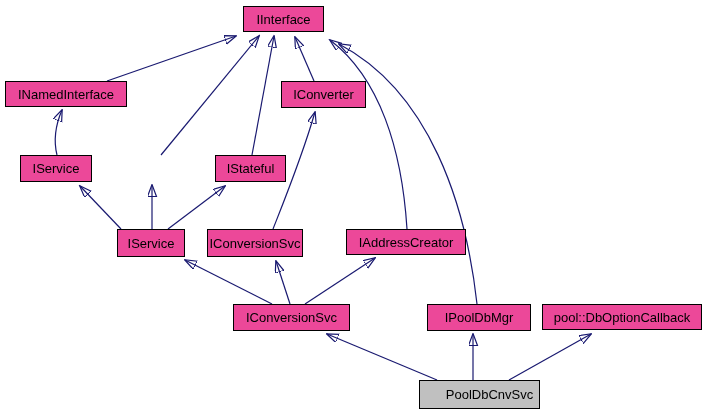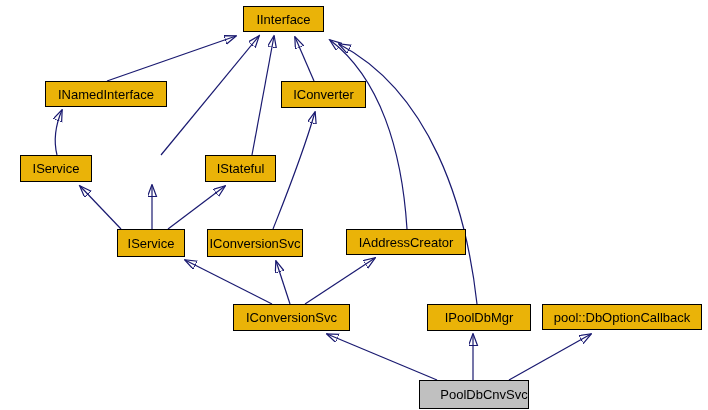--- a/index.html
+++ b/index.html
@@ -24,21 +24,21 @@
   }
   #edge-layer path {
     fill: none;
     stroke: #191970;
     stroke-width: 1.2;
   }
   .node {
     position: absolute;
     box-sizing: border-box;
     border: 1px solid #000000;
-    background: #eab308;
+    background: #ec4899;
     color: #000000;
     font-size: 13px;
     line-height: 1;
     display: flex;
     align-items: center;
     justify-content: center;
     white-space: nowrap;
     cursor: pointer;
   }
   .node.highlighted {
@@ -72,36 +72,36 @@
     <path d="M272,304 L185,260" marker-end="url(#arrow)"></path>
     <path d="M290,304 L276,261" marker-end="url(#arrow)"></path>
     <path d="M305,304 L375,258" marker-end="url(#arrow)"></path>
     <path d="M437,380 L327,334" marker-end="url(#arrow)"></path>
     <path d="M473,380 L473,334" marker-end="url(#arrow)"></path>
     <path d="M509,380 L591,334" marker-end="url(#arrow)"></path>
   </svg>
 
   <div class="node" style="left:243px; top:6px;  width:81px;  height:26px;">IInterface</div>
 
-  <div class="node" style="left:5px;   top:81px; width:122px; height:26px;margin-left:40px;">INamedInterface</div>
+  <div class="node" style="left:5px;   top:81px; width:122px; height:26px;">INamedInterface</div>
 
   <div class="node" style="left:281px; top:81px; width:85px;  height:27px;">IConverter</div>
 
   <div class="node" style="left:20px;  top:155px; width:72px;  height:27px;">IService</div>
 
 
-  <div class="node" style="left:205px; top:155px; width:71px;  height:27px;">IStateful</div>
+  <div class="node" style="left:215px; top:155px; width:71px;  height:27px;">IStateful</div>
 
   <div class="node" style="left:117px; top:229px; width:68px;  height:28px;">IService</div>
 
   <div class="node" style="left:207px; top:229px; width:96px; height:28px;">IConversionSvc</div>
 
   <div class="node" style="left:346px; top:229px; width:120px; height:26px;">IAddressCreator</div>
 
   <div class="node" style="left:233px; top:304px; width:117px; height:27px;">IConversionSvc</div>
 
   <div class="node" style="left:427px; top:304px; width:104px;  height:27px;">IPoolDbMgr</div>
 
   <div class="node" style="left:542px; top:304px; width:160px; height:26px;">pool::DbOptionCallback</div>
 
-  <div class="node highlighted" style="left:419px; top:380px; width:110px; height:29px;padding-left:20px;">PoolDbCnvSvc</div>
+  <div class="node highlighted" style="left:419px; top:380px; width:121px; height:29px;padding-left:20px;">PoolDbCnvSvc</div>
 
 </div>
 
 </body></html>

